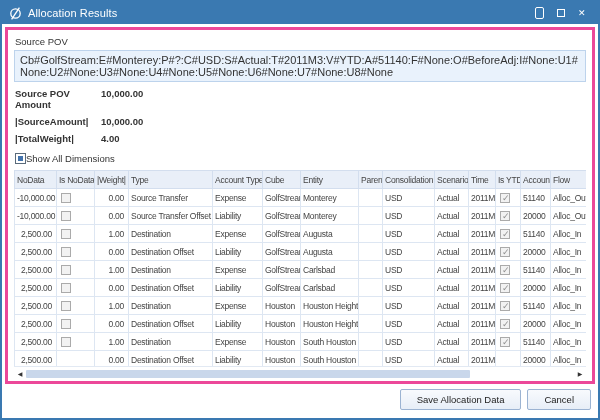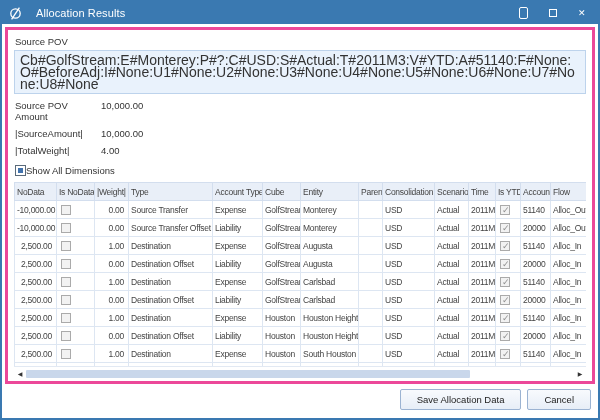--- a/index.html
+++ b/index.html
@@ -10,43 +10,43 @@
     background:#fff;
     font-family:"Liberation Sans",sans-serif;
     display:flex;flex-direction:column;
     overflow:hidden;
   }
   
   .titlebar{
     height:22px;flex:0 0 auto;
     background:var(--titlebar,#3a79b1);
     display:flex;align-items:center;
-    padding:0 7px;gap:14px;
+    padding:0 7px;gap:6px;
   }
   .logo-icon{display:inline-flex;align-items:center;}
   .win-title{color:#fff;font-size:11px;letter-spacing:.1px;}
   .tb-spacer{margin-left:auto;}
   .tb-btn{display:inline-flex;align-items:center;justify-content:center;
     width:16px;height:16px;cursor:default;}
   .copy-glyph{width:9px;height:12px;border:1px solid #fff;border-radius:2px;display:inline-block;}
   .max-glyph{width:8px;height:8px;border:1px solid #fff;display:inline-block;}
   .close-glyph{position:relative;width:10px;height:10px;display:inline-block;}
   .close-glyph::before{content:"\2715";color:#fff;font-size:9px;line-height:10px;position:absolute;left:0;top:0;}
   
   .content{flex:1;display:flex;flex-direction:column;padding:3px;min-height:0;}
   .frame{flex:1;border:3px solid #ec4899;padding:5px 6px 0 6px;display:flex;flex-direction:column;min-height:0;justify-content:center;}
   .pov-label{font-size:9.5px;color:#333;margin:1px 0 3px 1px;}
   .pov-box{
     background:var(--pov-box-bg,#e9f2fc);
     border:1px solid var(--pov-box-border,#bdd3ec);
-    padding:3px 5px;font-size:14px;line-height:12px;color:#333;
+    padding:3px 5px;font-size:11px;line-height:12px;color:#333;
     word-break:break-all;margin-bottom:6px;
   }
   .summary{margin-left:1px;}
-  .summary-row{display:flex;font-size:9.5px;color:#333;margin-bottom:6px;}
+  .summary-row{display:flex;font-size:9.5px;color:#333;margin-bottom:6px;font-weight:bold;}
   .summary-label{width:86px;flex:0 0 auto;}
   .checkbox-row{display:flex;align-items:center;gap:0;font-size:9.5px;color:#333;margin:3px 0 6px 1px;}
   .cb-main{width:11px;height:11px;border:1px solid #5a6a7a;background:#fff;position:relative;flex:0 0 auto;}
   .cb-main.checked::after{content:"";position:absolute;left:2px;top:2px;right:2px;bottom:2px;background:var(--accent,#4273ad);}
   
   .grid-viewport{flex:1;overflow:hidden;min-height:0;}
   table.grid{border-collapse:collapse;table-layout:fixed;width:716px;
     font-size:8.5px;letter-spacing:-0.25px;color:#444;}
   table.grid th{
     background:var(--header-bg,#e9eff8);font-weight:normal;text-align:left;

